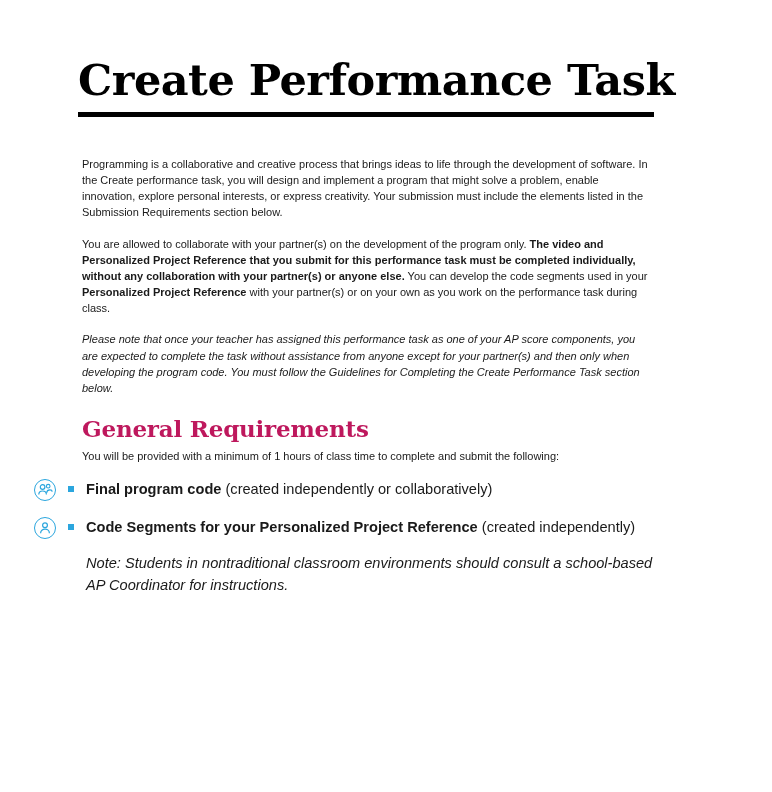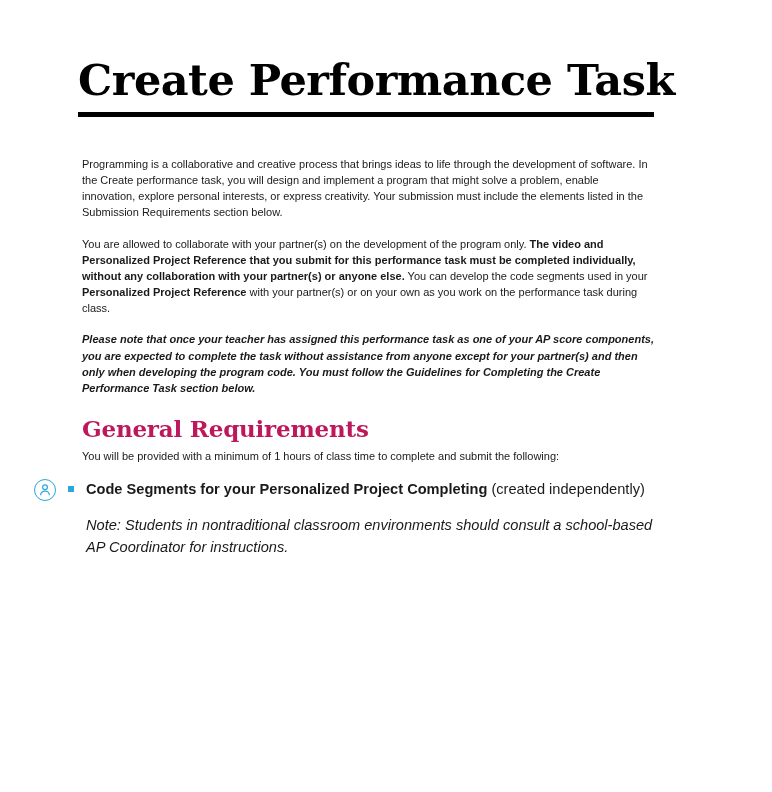--- a/index.html
+++ b/index.html
@@ -46,21 +46,20 @@
     width: 572px;
   }
   p.body-text {
     margin: 0 0 15px 0;
     font-size: 11px;
     line-height: 1.47;
     color: #1a1a1a;
   }
   p.body-text.italic {
     font-style: italic;
-    font-weight: bold;
   }
   p.body-text b {
     font-weight: bold;
   }
   .section-heading {
     margin: 19px 0 6px 0;
     font-family: "DejaVu Serif", serif;
     font-weight: bold;
     font-size: 23px;
     color: #be185d;
@@ -134,31 +133,43 @@
     <p class="body-text italic">
       <span>Please note that once your teacher has assigned this performance task as one of your AP score components, you are expected to complete the task without assistance from anyone except for your partner(s) and then only when developing the program code. You must follow the Guidelines for Completing the Create Performance Task section below.</span>
     </p>
 
     <h2 class="section-heading">General Requirements</h2>
 
     <p class="body-text">You will be provided with a minimum of 1 hours of class time to complete and submit the following:</p>
 
     <ul class="req-list">
 
+      <li class="req-item">
+        <span class="req-icon">
+          <svg width="16" height="14" viewBox="0 0 16 14" aria-hidden="true">
+            <circle cx="5.6" cy="4" r="2.3" fill="none" stroke="#2ba6de" stroke-width="1.2"></circle>
+            <path d="M1.8 11.6c0-2.2 1.7-3.6 3.8-3.6s3.8 1.4 3.8 3.6" fill="none" stroke="#2ba6de" stroke-width="1.2"></path>
+            <circle cx="11.2" cy="3.2" r="1.8" fill="none" stroke="#2ba6de" stroke-width="1.1"></circle>
+            <path d="M9.6 9.9c0.2-1.9 1.6-3 3.3-3 1.2 0 2.2 0.6 2.2 1.9" fill="none" stroke="#2ba6de" stroke-width="1.1"></path>
+          </svg>
+        </span>
+        <span class="req-bullet"></span>
+        <span class="req-text"><b>Final program code</b><span> (created independently or collaboratively)</span></span>
+      </li>
 
 
       <li class="req-item">
         <span class="req-icon">
           <svg width="14" height="14" viewBox="0 0 14 14" aria-hidden="true">
             <circle cx="7" cy="4.2" r="2.4" fill="none" stroke="#2ba6de" stroke-width="1.2"></circle>
             <path d="M2.6 12.2c0-2.4 2-4 4.4-4s4.4 1.6 4.4 4" fill="none" stroke="#2ba6de" stroke-width="1.2"></path>
           </svg>
         </span>
         <span class="req-bullet"></span>
-        <span class="req-text"><b>Code Segments for your Personalized Project Completing</b><span> (created independently)</span></span>
+        <span class="req-text"><b>Code Segments for your Personalized Project Reference</b><span> (created independently)</span></span>
       </li>
 
     </ul>
 
     <p class="note">Note: Students in nontraditional classroom environments should consult a school-based AP Coordinator for instructions.</p>
 
   </div>
 </div>
 
 </body></html>

